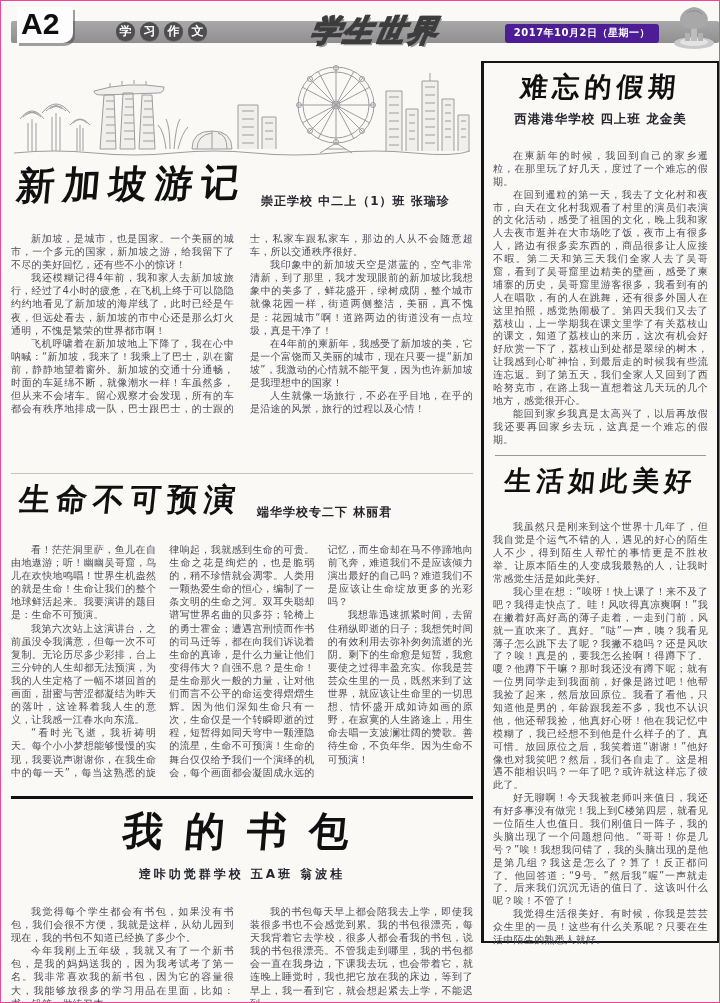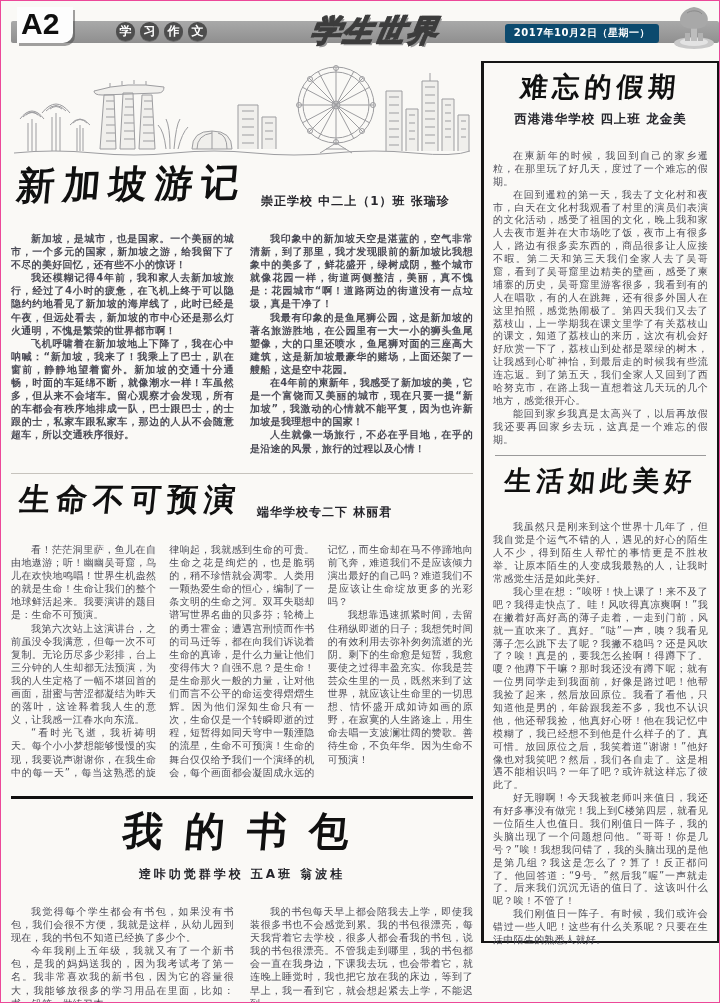--- a/index.html
+++ b/index.html
@@ -13,21 +13,21 @@
   .a2{position:absolute;left:6px;top:2px;background:#fdfdfd;color:#0f0f0f;font-weight:900;
       font-size:30px;line-height:34px;padding:0 14px 2px 4px;border-radius:0 0 10px 0;
       font-family:"Liberation Sans",sans-serif;box-shadow:2px 3px 0 rgba(70,70,70,.5);z-index:3;}
   .badges{position:absolute;left:105px;top:17px;display:flex;gap:5px;z-index:2;}
   .badge{width:19px;height:19px;border-radius:50%;background:#4d4d4d;color:#fff;font-size:12px;
          font-weight:bold;text-align:center;line-height:19px;box-shadow:0 1px 0 #6c6c6c;}
   .mast{position:absolute;left:50%;top:6px;transform:translateX(-42%) skewX(-10deg);
         font-family:"DejaVu Serif",serif;font-weight:900;font-style:italic;font-size:30px;
         color:#ffffff;-webkit-text-stroke:1.5px #3c3c3c;
         text-shadow:2px 2px 0 #9a9a9a,-1px -1px 0 #555,1px -1px 0 #555,-1px 1px 0 #555;z-index:2;letter-spacing:2px;}
-  .datebox{position:absolute;right:60px;top:19px;background:#0c4a6e;color:#fff;font-size:10px;
+  .datebox{position:absolute;right:60px;top:19px;background:#4c1d95;color:#fff;font-size:10px;
            font-weight:bold;padding:2px 9px 3px;border-radius:3px;letter-spacing:.5px;z-index:2;}
   .corner-art{position:absolute;right:0;top:0;z-index:3;}
 
   
   .content{display:flex;gap:8px;}
   .colL{width:462px;flex:none;}
   .colR{flex:1;box-sizing:border-box;border:2px solid #161616;border-left-width:3px;
         height:882px;padding:4px 9px 6px;background:#faf9f6;}
 
   
@@ -36,21 +36,21 @@
   .center{text-align:center;}
   .body{color:#4c4c57;text-align:justify;font-size:10px;line-height:1.31;letter-spacing:.3px;overflow:hidden;margin-top:22px;}
   .body p{margin:0;text-indent:2em;}
   .cols2{column-count:2;column-gap:16px;}
   .cols3{column-count:3;column-gap:13px;}
 
   
   .skyline{display:block;margin:0 auto;}
   .a1-trow{display:flex;align-items:flex-end;gap:14px;margin:0 0 6px 6px;}
   .a1-title{font-size:38px;letter-spacing:8px;transform:skewX(-6deg) rotate(-1deg);white-space:nowrap;}
-  .a1-body{height:234px;font-weight:bold;}
+  .a1-body{height:234px;}
 
   .rule{border:none;border-top:1px solid #c6c3bd;margin:7px 0 5px;}
 
   
   .a3-trow{display:flex;align-items:flex-end;gap:16px;margin:2px 0 6px 8px;}
   .a3-title{font-size:31px;letter-spacing:6px;transform:skewX(-6deg);white-space:nowrap;}
   .a3-body{height:246px;}
   .a3{border-bottom:3px solid #101010;padding-bottom:7px;}
 
   
@@ -168,21 +168,20 @@
         </svg>
         <div class="a1-trow">
           <h1 class="a1-title">新加坡游记</h1>
           <div class="byline">崇正学校 中二上（1）班 张瑞珍</div>
         </div>
         <div class="body cols2 a1-body">
             <p>新加坡，是城市，也是国家。一个美丽的城市，一个多元的国家，新加坡之游，给我留下了不尽的美好回忆，还有些不小的惊讶！</p>
             <p>我还模糊记得4年前，我和家人去新加坡旅行，经过了4小时的疲惫，在飞机上终于可以隐隐约约地看见了新加坡的海岸线了，此时已经是午夜，但远处看去，新加坡的市中心还是那么灯火通明，不愧是繁荣的世界都市啊！</p>
             <p>飞机呼啸着在新加坡地上下降了，我在心中呐喊：“新加坡，我来了！我乘上了巴士，趴在窗前，静静地望着窗外。新加坡的交通十分通畅，时面的车延绵不断，就像潮水一样！车虽然多，但从来不会堵车。留心观察才会发现，所有的车都会有秩序地排成一队，巴士跟巴士，的士跟的士，私家车跟私家车，那边的人从不会随意超车，所以交通秩序很好。</p>
             <p>我印象中的新加坡天空是湛蓝的，空气非常清新，到了那里，我才发现眼前的新加坡比我想象中的美多了，鲜花盛开，绿树成阴，整个城市就像花园一样，街道两侧整洁，美丽，真不愧是：花园城市“啊！道路两边的街道没有一点垃圾，真是干净了！</p>
-            <p>我最有印象的是鱼尾狮公园，这是新加坡的著名旅游胜地，在公园里有一大一小的狮头鱼尾塑像，大的口里还喷水，鱼尾狮对面的三座高大建筑，这是新加坡最豪华的赌场，上面还架了一艘船，这是空中花园。</p>
             <p>在4年前的柬新年，我感受了新加坡的美，它是一个富饶而又美丽的城市，现在只要一提“新加坡”，我激动的心情就不能平复，因为也许新加坡是我理想中的国家！</p>
             <p>人生就像一场旅行，不必在乎目地，在乎的是沿途的风景，旅行的过程以及心情！</p>
           </div>
       </section>
 
       <hr class="rule">
 
       <section class="a3">
         <div class="a3-trow">
           <h2 class="a3-title">生命不可预演</h2>
@@ -220,18 +219,18 @@
       </section>
 
       <hr class="r-rule">
 
       <section>
         <h2 class="r-title center">生活如此美好</h2>
         <div class="body r-body">
             <p>我虽然只是刚来到这个世界十几年了，但我自觉是个运气不错的人，遇见的好心的陌生人不少，得到陌生人帮忙的事情更是不胜枚举。让原本陌生的人变成我最熟的人，让我时常感觉生活是如此美好。</p>
             <p>我心里在想：“唉呀！快上课了！来不及了吧？我得走快点了。哇！风吹得真凉爽啊！”我在撇着好高好高的薄子走着，一走到门前，风就一直吹来了。真好。“哒”一声，咦？我看见薄子怎么跳下去了呢？我撇不稳吗？还是风吹了？唉！真是的，要我怎么捡啊！得蹲下了。嗄？他蹲下干嘛？那时我还没有蹲下呢；就有一位男同学走到我面前，好像是路过吧！他帮我捡了起来，然后放回原位。我看了看他，只知道他是男的，年龄跟我差不多，我也不认识他，他还帮我捡，他真好心呀！他在我记忆中模糊了，我已经想不到他是什么样子的了。真可惜。放回原位之后，我笑着道“谢谢！”他好像也对我笑吧？然后，我们各自走了。这是相遇不能相识吗？一年了吧？或许就这样忘了彼此了。</p>
             <p>好无聊啊！今天我被老师叫来值日，我还有好多事没有做完！我上到C楼第四层，就看见一位陌生人也值日。我们刚值日一阵子，我的头脑出现了一个问题想问他。“哥哥！你是几号？”唉！我想我问错了，我的头脑出现的是他是第几组？我这是怎么了？算了！反正都问了。他回答道：“9号。”然后我“喔”一声就走了。后来我们沉沉无语的值日了。这该叫什么呢？唉！不管了！</p>
-            <p>我们刚值日一阵子。有时候，我们或许会错过一些人吧！这些有什么关系呢？只要在生活中陌生的熟悉人就好。</p>
+            <p>我觉得生活很美好。有时候，你我是芸芸众生里的一员！这些有什么关系呢？只要在生活中陌生的熟悉人就好。</p>
           </div>
       </section>
     </aside>
   </div>
 </div>
 
 </body></html>

